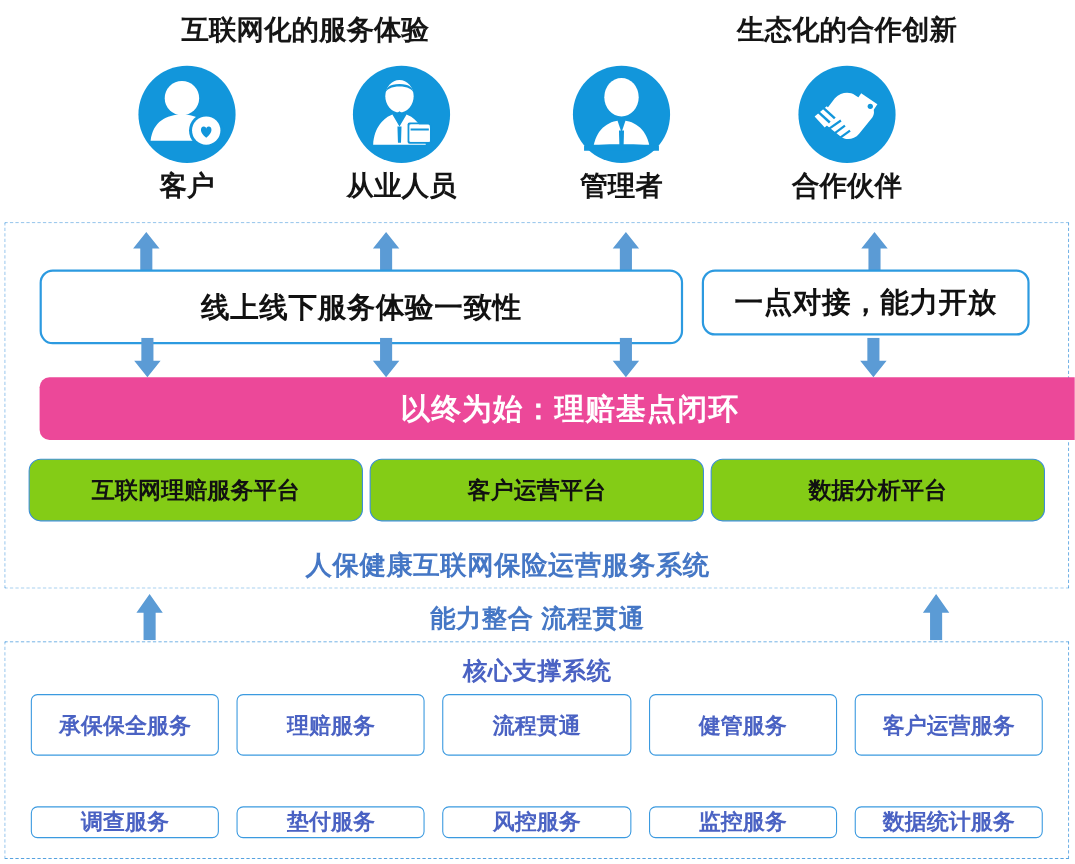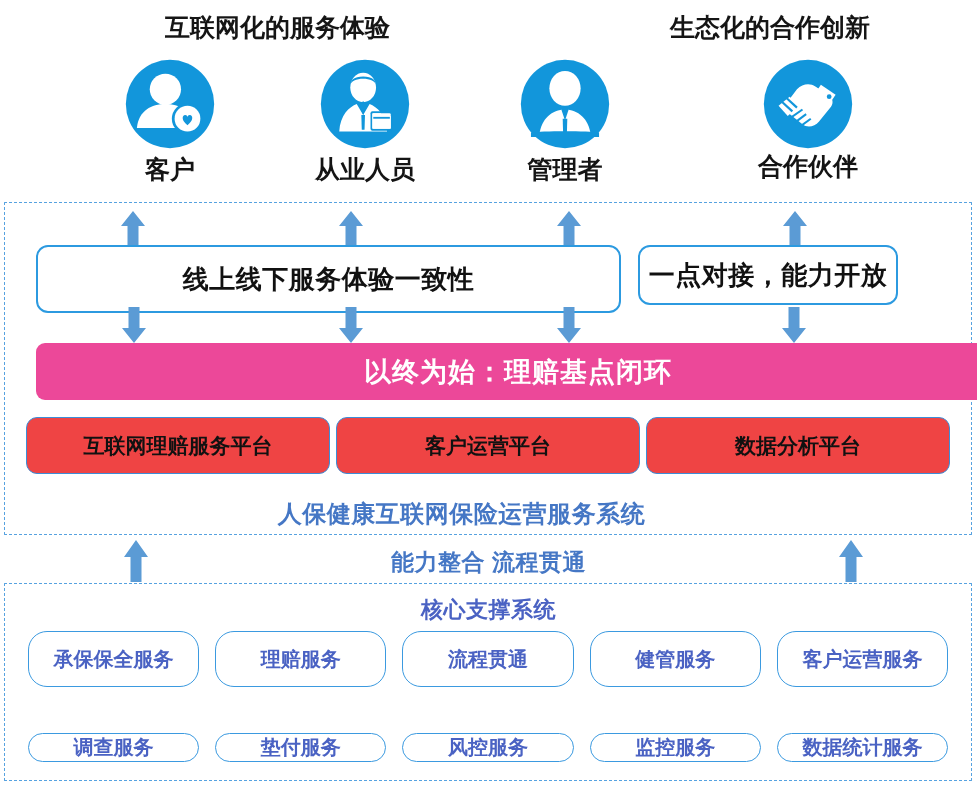--- a/index.html
+++ b/index.html
@@ -33,21 +33,21 @@
   
   .persona {
     position: absolute;
     width: 150px;
     text-align: center;
     top: 58px;
   }
   #persona-0 { left: 95px; }
   #persona-1 { left: 290px; }
   #persona-2 { left: 490px; }
-  #persona-3 { left: 733px; font-family: Liberation Mono, monospace; }
+  #persona-3 { left: 695px; }
 
   .persona-icon {
     width: 92px;
     height: 92px;
     margin: 0 auto;
     display: block;
   }
   .persona-label {
     margin-top: 6px;
     font-size: 25px;
@@ -85,21 +85,21 @@
     justify-content: center;
   }
   .exp-box .exp-label {
     font-size: 26px;
     font-weight: bold;
     color: #111111;
     letter-spacing: 0.5px;
     white-space: nowrap;
   }
   #exp-box-0 { left: 36px;  top: 245px; width: 585px; height: 68px; }
-  #exp-box-1 { left: 638px; top: 245px; width: 260px; height: 60px; }
+  #exp-box-1 { left: 638px; top: 245px; width: 298px; height: 60px; }
 
   
   #banner {
     position: absolute;
     left: 36px; top: 343px;
     width: 964px; height: 57px;
     background: #ec4899;
     border-radius: 9px;
     display: flex;
     align-items: center;
@@ -118,21 +118,21 @@
     position: absolute;
     left: 26px; top: 417px;
     width: 924px; height: 57px;
     display: flex;
     gap: 6px;
   }
   .platform-box {
     flex: 1 1 0;
     border: 1.8px solid #3b8ed8;
     border-radius: 11px;
-    background: #ef4444;
+    background: #84cc16;
     display: flex;
     align-items: center;
     justify-content: center;
   }
   .platform-box .platform-label {
     font-size: 21px;
     font-weight: bold;
     color: #111111;
     white-space: nowrap;
   }
@@ -178,21 +178,21 @@
     width: 920px;
     height: 56px;
     display: flex;
     gap: 16px;
   }
   #core-row-0 { top: 631px; }
   #core-row-1 { top: 706px; align-items: flex-end; }
   .core-box {
     flex: 1 1 0;
     border: 1.9px solid #3b9ae0;
-    border-radius: 19px;
+    border-radius: 6px;
     background: #ffffff;
     display: flex;
     align-items: center;
     justify-content: center;
   }
   .core-box .core-label {
     font-size: 20px;
     font-weight: bold;
     color: #4a62c3;
     white-space: nowrap;

